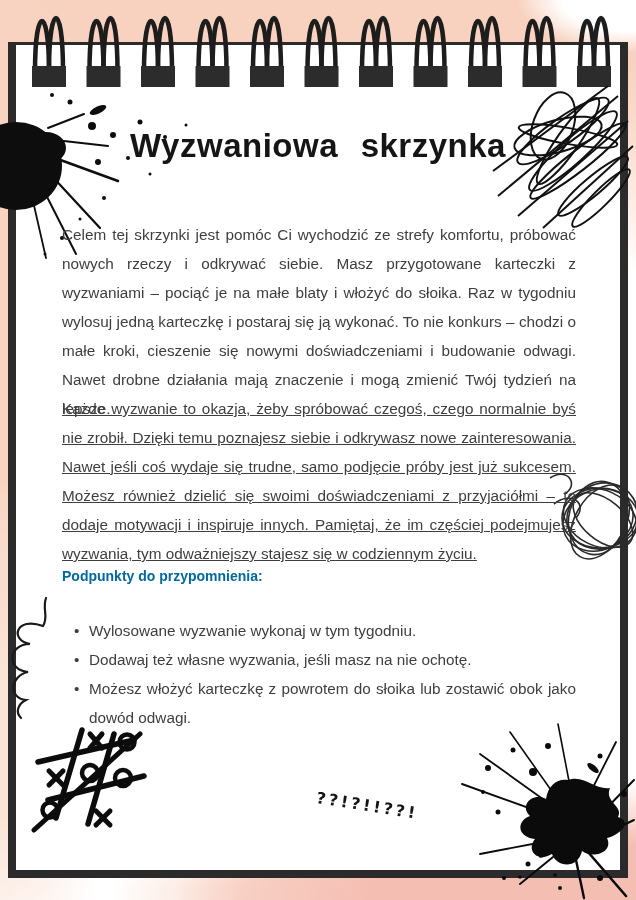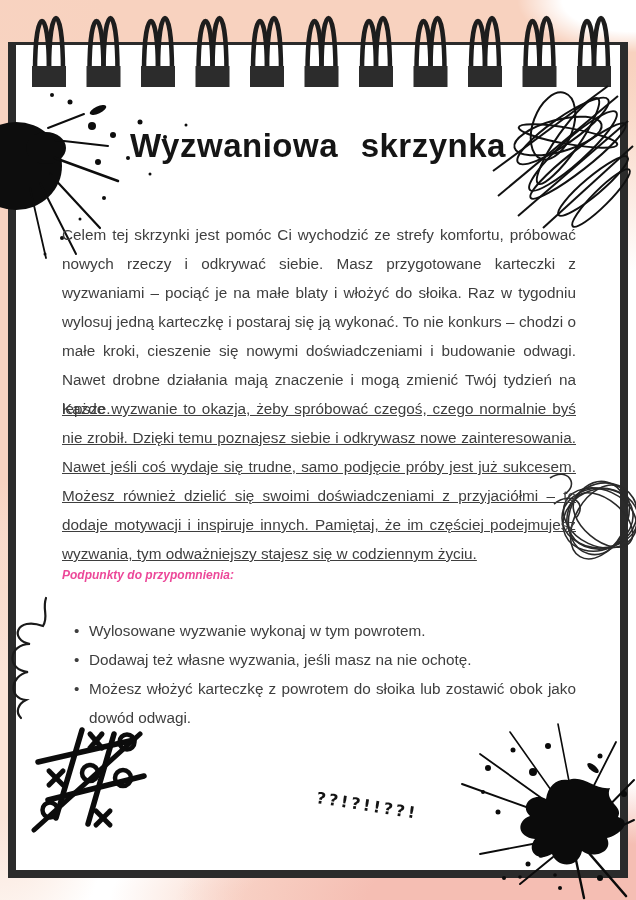--- a/index.html
+++ b/index.html
@@ -34,21 +34,21 @@
     letter-spacing:.5px;word-spacing:13px;line-height:1.2;
   }
   .para{
     position:absolute;left:62px;width:514px;margin:0;
     font-size:15.3px;line-height:29px;color:#3e3e3e;text-align:justify;
   }
   .para-1{top:220px;}
   .para-2{top:394px;text-decoration:underline;}
   .list-heading{
     position:absolute;left:62px;top:568px;width:514px;margin:0;
-    font-size:12px;font-weight:700;font-style:italic;color:#ec4899;
+    font-size:14px;font-weight:700;color:#0369a1;
   }
   .bullets{
     position:absolute;left:72px;top:616px;width:504px;margin:0;padding:0;list-style:none;
     font-size:15.3px;line-height:29px;color:#3e3e3e;text-align:justify;
   }
   .bullets li{position:relative;padding-left:17px;}
   .bullets li::before{content:"\2022";position:absolute;left:2px;top:0;color:#3e3e3e;}
 
   .handwriting{
     position:absolute;left:316px;top:796px;
@@ -207,20 +207,20 @@
   </svg>
 
   <h1 class="title">Wyzwaniowa skrzynka</h1>
 
   <p class="para para-1">Celem tej skrzynki jest pomóc Ci wychodzić ze strefy komfortu, próbować nowych rzeczy i odkrywać siebie. Masz przygotowane karteczki z wyzwaniami – pociąć je na małe blaty i włożyć do słoika. Raz w tygodniu wylosuj jedną karteczkę i postaraj się ją wykonać. To nie konkurs – chodzi o małe kroki, cieszenie się nowymi doświadczeniami i budowanie odwagi. Nawet drobne działania mają znaczenie i mogą zmienić Twój tydzień na lepsze.</p>
   <p class="para para-2">Każde wyzwanie to okazja, żeby spróbować czegoś, czego normalnie byś nie zrobił. Dzięki temu poznajesz siebie i odkrywasz nowe zainteresowania. Nawet jeśli coś wydaje się trudne, samo podjęcie próby jest już sukcesem. Możesz również dzielić się swoimi doświadczeniami z przyjaciółmi – to dodaje motywacji i inspiruje innych. Pamiętaj, że im częściej podejmujesz wyzwania, tym odważniejszy stajesz się w codziennym życiu.</p>
 
   <h2 class="list-heading">Podpunkty do przypomnienia:</h2>
 
   <ul class="bullets">
-    <li>Wylosowane wyzwanie wykonaj w tym powrotem.</li>
+    <li>Wylosowane wyzwanie wykonaj w tym tygodniu.</li>
     <li>Dodawaj też własne wyzwania, jeśli masz na nie ochotę.</li>
     <li>Możesz włożyć karteczkę z powrotem do słoika lub zostawić obok jako dowód odwagi.</li>
   </ul>
 
   <div class="handwriting">??!?!!??!</div>
 
 </div>
 
 </body></html>

